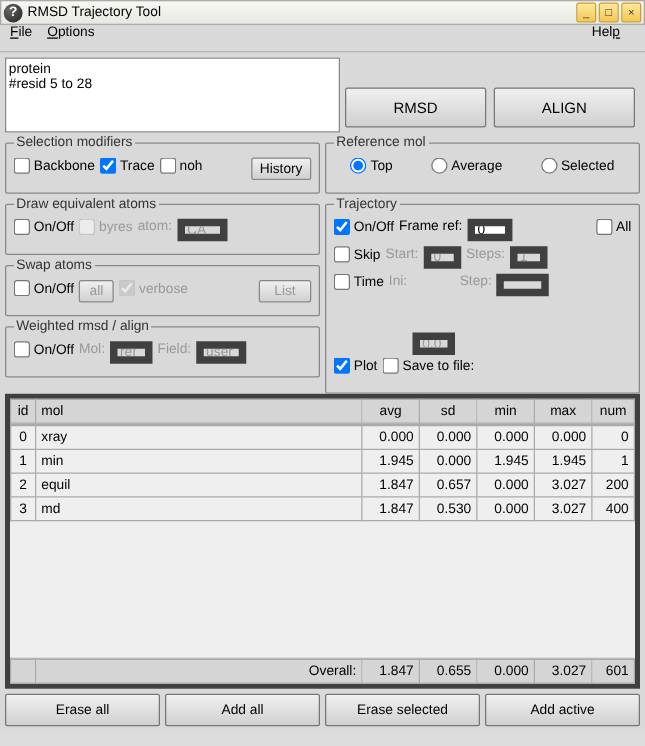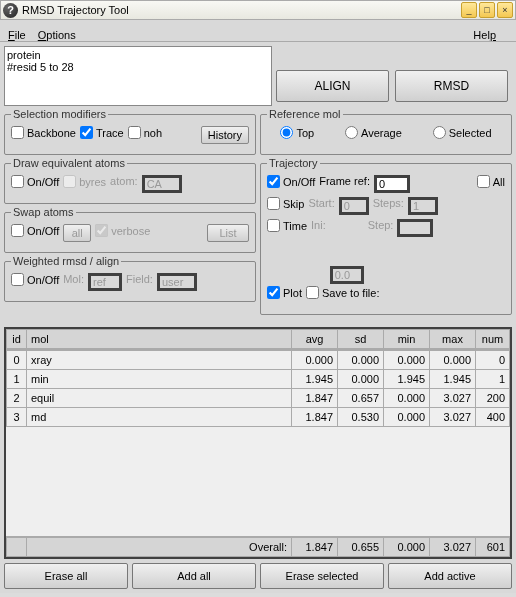--- a/index.html
+++ b/index.html
@@ -42,21 +42,21 @@
     font-size: 9px;
     text-align: center;
     line-height: 14px;
     color: #333;
   }
   .menubar {
     height: 22px;
     background: #d9d9d9;
     border-bottom: 1px solid #aaa;
     display: flex;
-    align-items: flex-end;
+    align-items: flex-start;
     padding: 0 8px;
   }
   .menubar .mi { margin-right: 12px; cursor: default; }
   .menubar .mi u { text-decoration: underline; }
   .menubar .sp { flex: 1; }
   .content {
     background: #d9d9d9;
     padding: 4px;
   }
   .toprow { display: flex; }
@@ -95,31 +95,31 @@
     margin:0;
     padding:4px 6px 6px 6px;
     background:#d9d9d9;
   }
   legend { padding:0 2px; color:#333; font-size:11px;}
   .row { display:flex; align-items:flex-start; gap:4px; margin:2px 0; min-height:20px;}
   .row label { display:flex; align-items:center; gap:3px;}
   input[type="checkbox"], input[type="radio"] { margin:0; width:13px;height:13px;}
   .disabled, .disabled * { color:#999; }
   .txt {
-    width:40px; height:18px; border:3px solid #404040; background:#fff;
+    width:40px; height:18px; border:6px solid #404040; background:#fff;
     font-size:11px; padding:0 2px;
   }
   .txt.dis { background:#d9d9d9; color:#999;}
   .smbtn {
     background:linear-gradient(to bottom,#f0f0f0,#d0d0d0);
     border:1px solid #888; border-radius:2px;
     padding:2px 6px; font-size:11px; min-width:42px; text-align:center;
   }
   .smbtn.dis { color:#999; }
-  .table-wrap { border:2px solid #404040; margin-top:12px; background:#efefef;}
+  .table-wrap { border:4px solid #404040; margin-top:0; background:#efefef;}
   table { border-collapse:collapse; width:100%; table-layout:fixed;}
   th, td {
     border:1px solid #aaa;
     padding:3px 4px;
     font-size:11px;
     text-align:right;
     background:#efefef;
     overflow:hidden; white-space:nowrap;
   }
   th { background:#d5d5d5; text-align:center; font-weight:normal;}
@@ -150,22 +150,22 @@
   <span class="sp"></span>
   <span class="mi"><span>Hel</span><u>p</u></span>
 </div>
 
 <div class="content">
 
   <div class="toprow">
     <textarea class="seltext" style="">protein
 #resid 5 to 28</textarea>
     <div class="rightbtns">
+      <div class="btn big">RMSD</div>
       <div class="btn big">ALIGN</div>
-      <div class="btn big">RMSD</div>
     </div>
   </div>
 
   <div class="cols">
     <div class="col" style="max-width:272px">
       <fieldset>
         <legend>Selection modifiers</legend>
         <div class="row">
           <label>
               <input type="checkbox" style=""> 

